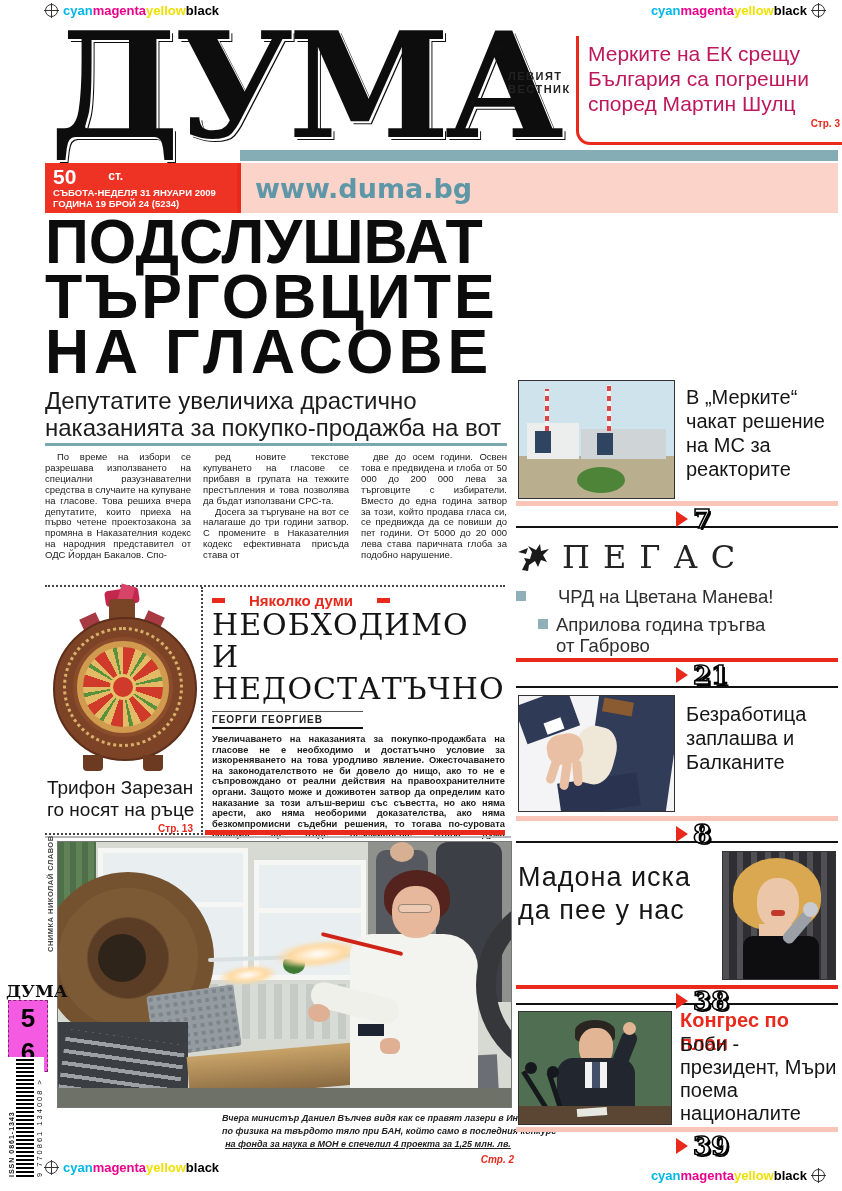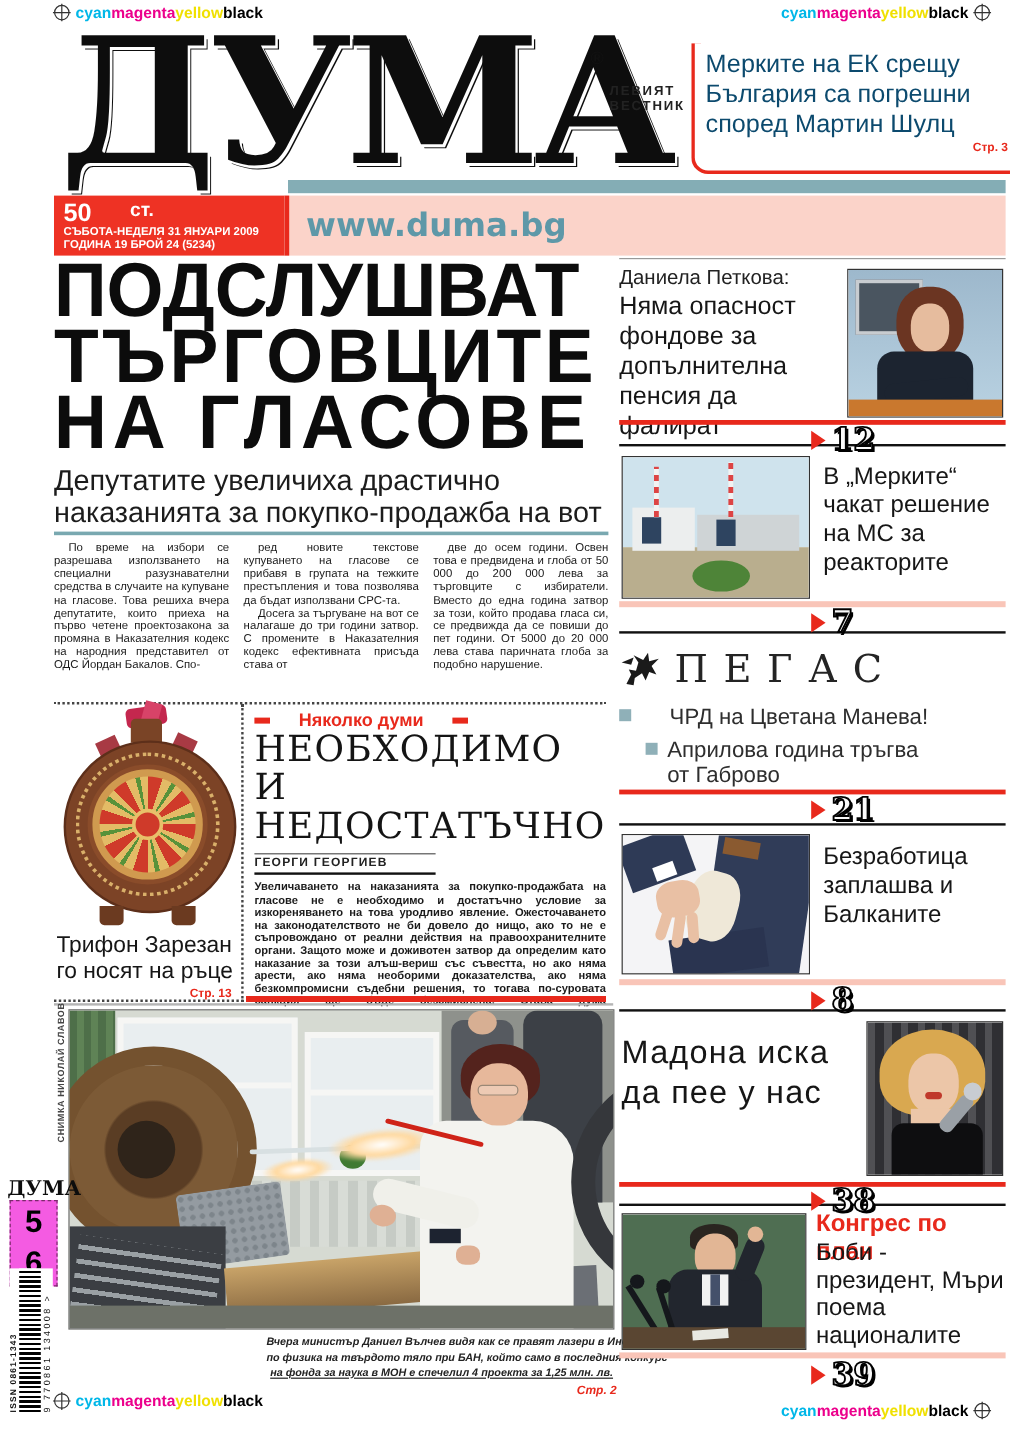--- a/index.html
+++ b/index.html
@@ -10,26 +10,26 @@
   .reg{display:flex;align-items:center;gap:4px;font-size:13px;font-weight:bold;}
   .reg .c{color:#00b7e8}.reg .m{color:#ec008c}.reg .y{color:#f0e000}.reg .k{color:#000}
   .reg svg{display:block}
   
   .logo{font-family:"DejaVu Serif",serif;font-weight:bold;font-size:146px;line-height:112px;
         letter-spacing:-5px;color:#0d0d0d;text-shadow:2px 2px 0 #fff,3px 3px 0 #0d0d0d;}
   .rsym{font-size:15px;font-weight:bold;}
   .tagline{font-size:11px;font-weight:bold;letter-spacing:1.5px;line-height:13px;color:#222;}
   .teaser{border-left:3px solid #e8291c;border-bottom:3px solid #e8291c;border-bottom-left-radius:14px;
           padding:5px 6px 2px 9px;}
-  .teaser .t{font-size:21px;line-height:25px;color:#0c4a6e;}
+  .teaser .t{font-size:21px;line-height:25px;color:#be185d;}
   .pgref{color:#e8291c;font-size:10px;font-weight:bold;text-align:right;display:block;margin-top:2px;}
   .tealbar{background:#84adb5;}
   .datebox{background:#ee3224;color:#fff;padding:3px 8px;box-sizing:border-box;}
   .price{font-size:21px;font-weight:bold;line-height:20px;}
-  .price .u{font-size:16px;vertical-align:4px;padding-left:32px;}
+  .price .u{font-size:12px;vertical-align:4px;padding-left:32px;}
   .dateline{font-size:9.5px;font-weight:bold;line-height:11px;}
   .urlstrip{background:#fbd3c9;border-left:4px solid #e8291c;display:flex;align-items:center;box-sizing:border-box;}
   .url{color:#5e98a8;font-size:27px;font-weight:bold;font-family:"DejaVu Sans",sans-serif;padding-left:14px;}
   
   .h1line{display:block;font-weight:bold;font-size:61px;line-height:55px;color:#0c0c0c;
           transform:scaleY(1.04);transform-origin:left top;white-space:nowrap;}
   .h1line.l2{letter-spacing:3px;} .h1line.l3{letter-spacing:5px;}
   .subhead{font-size:24px;line-height:27px;color:#1c1c1c;}
   .tealrule{background:#79a8b0;height:3px;}
   .cols{display:flex;gap:12px;}
@@ -221,38 +221,20 @@
     <div style="left:0;top:246px;width:453px;height:19px;background:#6d7168;"></div>
   </div>
 
   <div class="abs caption" style="left:222px;top:1112px;width:292px;">
     <span class="ln">Вчера министър Даниел Вълчев видя как се правят лазери в Института</span>
     <span class="ln">по физика на твърдото тяло при БАН, който само в последния конкурс</span>
     <span class="ln ul">на фонда за наука в МОН е спечелил 4 проекта за 1,25 млн. лв.</span>
     <span class="pgref">Стр. 2</span>
   </div>
 
-  <div class="si sb-line-b" style="top:215px;height:157px;border-top:1px solid #999;">
-    <div class="sb-kick" style="position:absolute;left:0;top:6px;">Даниела Петкова:</div>
-    <div class="sb-title" style="position:absolute;left:0;top:27px;width:188px;">Няма опасност фондове за допълнителна пенсия да фалират</div>
-    <div class="sb-photo" style="position:absolute;right:2px;top:8px;width:128px;height:122px;">
-      <div style="left:0;top:0;width:128px;height:122px;background:linear-gradient(180deg,#9db8cc,#b9d2e2);"></div>
-      <div style="left:6px;top:8px;width:50px;height:40px;background:#4a5560;border:3px solid #c8ccd0;"></div>
-      <div style="left:40px;top:14px;width:56px;height:62px;background:#6b3522;border-radius:45%;"></div>
-      <div style="left:52px;top:28px;width:32px;height:40px;background:#e6bc9e;border-radius:45%;"></div>
-      <div style="left:24px;top:68px;width:80px;height:44px;background:#1c2430;border-radius:14px 14px 0 0;"></div>
-      <div style="left:30px;top:92px;width:70px;height:16px;background:#1c2430;border-radius:8px;transform:rotate(-6deg);"></div>
-      <div style="left:0;top:108px;width:128px;height:14px;background:#c9782e;"></div>
-    </div>
-    <div class="bar-red" style="position:absolute;left:0;top:134px;width:322px;"></div>
-    <div class="pagenum" style="position:absolute;left:160px;top:139px;">
-      <span class="tri"></span>
-      <span class="num">12</span>
-    </div>
-  </div>
 
   <div class="si sb-line-b" style="top:375px;height:153px;">
     <div class="sb-photo" style="position:absolute;left:2px;top:5px;width:155px;height:117px;">
       <div style="left:0;top:0;width:155px;height:75px;background:#cfe3ed;"></div>
       <div style="left:0;top:75px;width:155px;height:42px;background:#b9ae8e;"></div>
       <div style="left:8px;top:42px;width:52px;height:36px;background:#eceeee;"></div>
       <div style="left:62px;top:48px;width:85px;height:30px;background:#cfd4d6;"></div>
       <div style="left:16px;top:50px;width:16px;height:22px;background:#2e4460;"></div>
       <div style="left:78px;top:52px;width:16px;height:22px;background:#2e4460;"></div>
       <div style="left:26px;top:8px;width:4px;height:42px;background:repeating-linear-gradient(0deg,#d44 0 5px,#f2f2f2 5px 10px);"></div>

